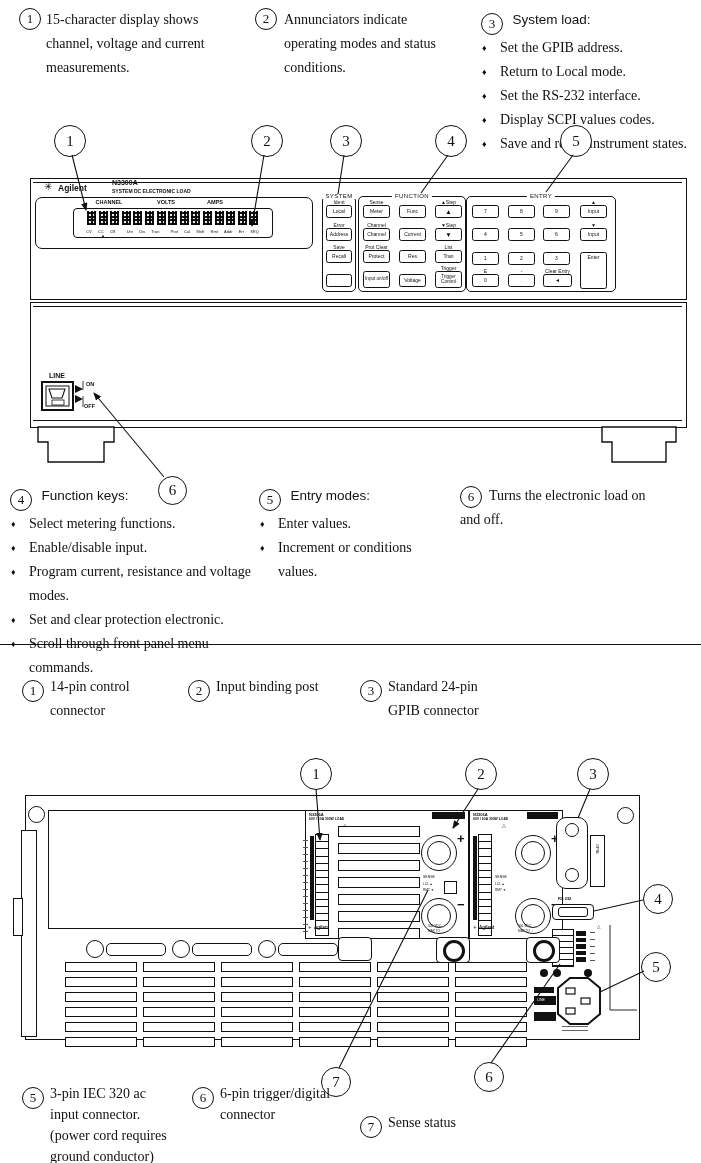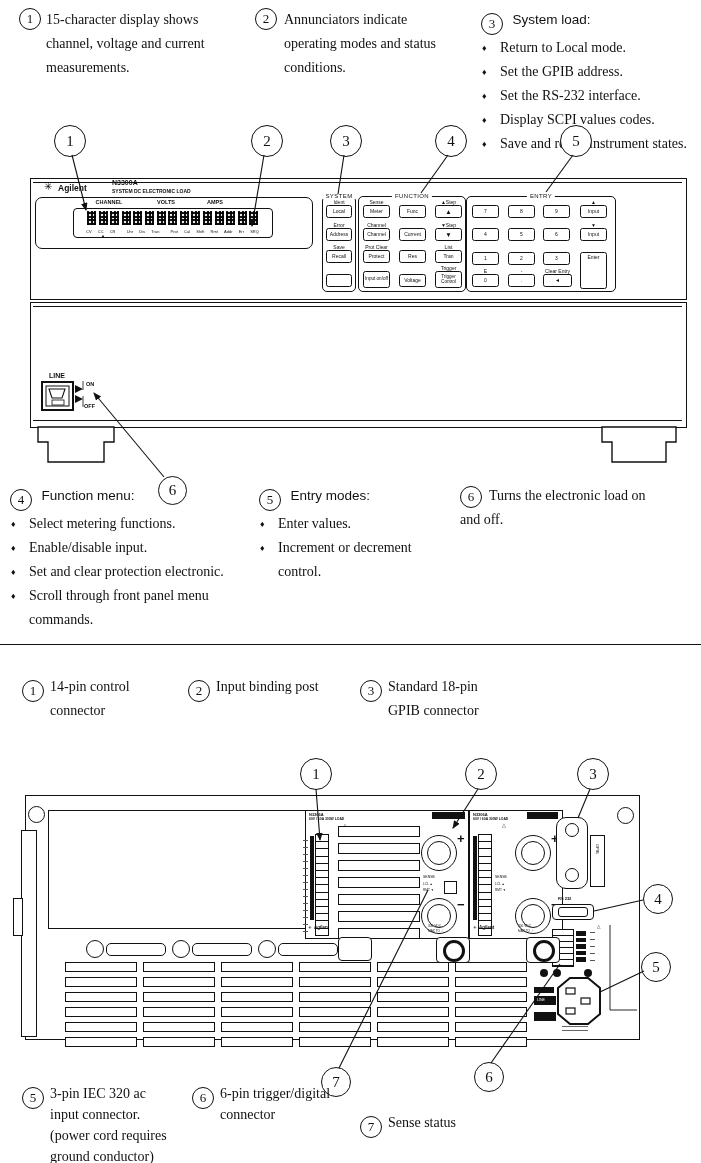--- a/index.html
+++ b/index.html
@@ -56,22 +56,22 @@
     <span>15-character display shows channel, voltage and current measurements.</span>
   </div>
   <div class="desc" style="left:284px;top:8px;width:172px">
     <span class="co-i" style="position:absolute;left:-29px;top:0">2</span>
     <span>Annunciators indicate operating modes and status conditions.</span>
   </div>
   <div class="desc" style="left:481px;top:8px;width:206px">
     <span class="co-i">3</span>
     <span class="ttl">System load:</span>
     <ul class="blt">
+      <li>Set the GPIB address.</li>
       <li>Return to Local mode.</li>
-      <li>Set the GPIB address.</li>
       <li>Set the RS-232 interface.</li>
       <li>Display SCPI values codes.</li>
       <li>Save and recall instrument states.</li>
     </ul>
   </div>
 
   <div class="co" style="left:54px;top:125px;width:30px;height:30px">1</div>
   <div class="co" style="left:251px;top:125px;width:30px;height:30px">2</div>
   <div class="co" style="left:330px;top:125px;width:30px;height:30px">3</div>
   <div class="co" style="left:435px;top:125px;width:30px;height:30px">4</div>
@@ -263,51 +263,52 @@
       <span class="kt">Clear Entry</span>
       <span class="kl">◄</span>
     </div>
 
   <span class="tiny" style="left:49px;top:372px;font-size:7px;font-weight:bold">LINE</span>
   <span class="tiny" style="left:86px;top:381px;font-size:5.5px;font-weight:bold">ON</span>
   <span class="tiny" style="left:84px;top:403px;font-size:5.5px;font-weight:bold">OFF</span>
 
   <div class="desc" style="left:10px;top:484px;width:242px">
     <span class="co-i">4</span>
-    <span class="ttl">Function menu:</span>
+    <span class="ttl">Function keys:</span>
     <ul class="blt">
       <li>Select metering functions.</li>
       <li>Enable/disable input.</li>
+      <li>Program current, resistance and voltage modes.</li>
       <li>Set and clear protection electronic.</li>
       <li>Scroll through front panel menu commands.</li>
     </ul>
   </div>
   <div class="desc" style="left:259px;top:484px;width:178px">
     <span class="co-i">5</span>
     <span class="ttl">Entry modes:</span>
     <ul class="blt">
       <li>Enter values.</li>
-      <li>Increment or decrement control.</li>
+      <li>Increment or conditions values.</li>
     </ul>
   </div>
   <div class="desc" style="left:460px;top:484px;width:206px">
     <span class="co-i co-f">6</span>
     <span>Turns the electronic load on and off.</span>
   </div>
 
   <div class="line-h" style="left:0;top:644px;width:701px;border-top-width:1.5px"></div>
 
   <div class="desc" style="left:22px;top:675px;width:150px">
     <span class="co-i">1</span><span class="tib" style="width:98px">14-pin control connector</span>
   </div>
   <div class="desc" style="left:188px;top:675px;width:160px">
     <span class="co-i">2</span><span class="tib" style="width:128px">Input binding post</span>
   </div>
   <div class="desc" style="left:360px;top:675px;width:150px">
-    <span class="co-i">3</span><span class="tib" style="width:110px">Standard 18-pin GPIB connector</span>
+    <span class="co-i">3</span><span class="tib" style="width:110px">Standard 24-pin GPIB connector</span>
   </div>
 
   <div class="co" style="left:300px;top:758px;width:30px;height:30px">1</div>
   <div class="co" style="left:465px;top:758px;width:30px;height:30px">2</div>
   <div class="co" style="left:577px;top:758px;width:30px;height:30px">3</div>
   <div class="co" style="left:643px;top:884px;width:28px;height:28px">4</div>
   <div class="co" style="left:641px;top:952px;width:28px;height:28px">5</div>
   <div class="co" style="left:474px;top:1062px;width:28px;height:28px">6</div>
   <div class="co" style="left:321px;top:1067px;width:28px;height:28px">7</div>
 

